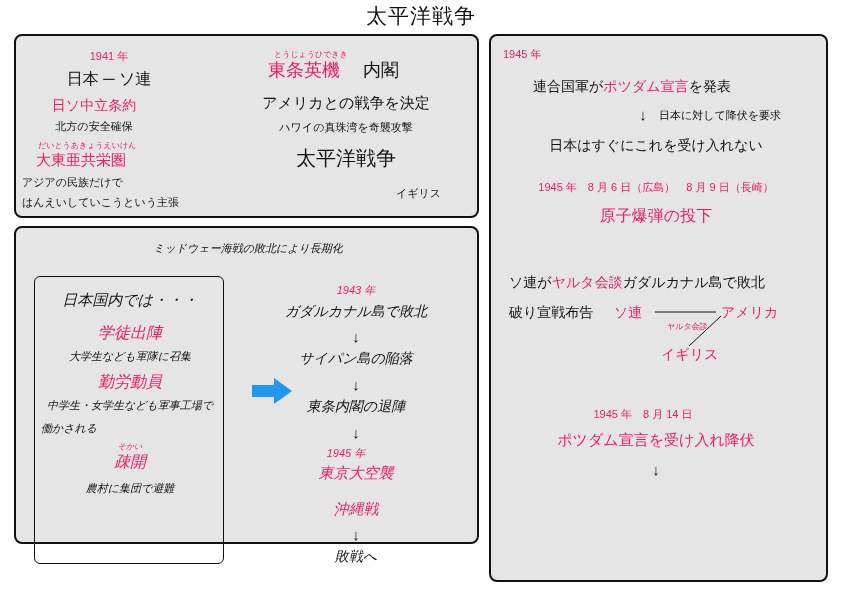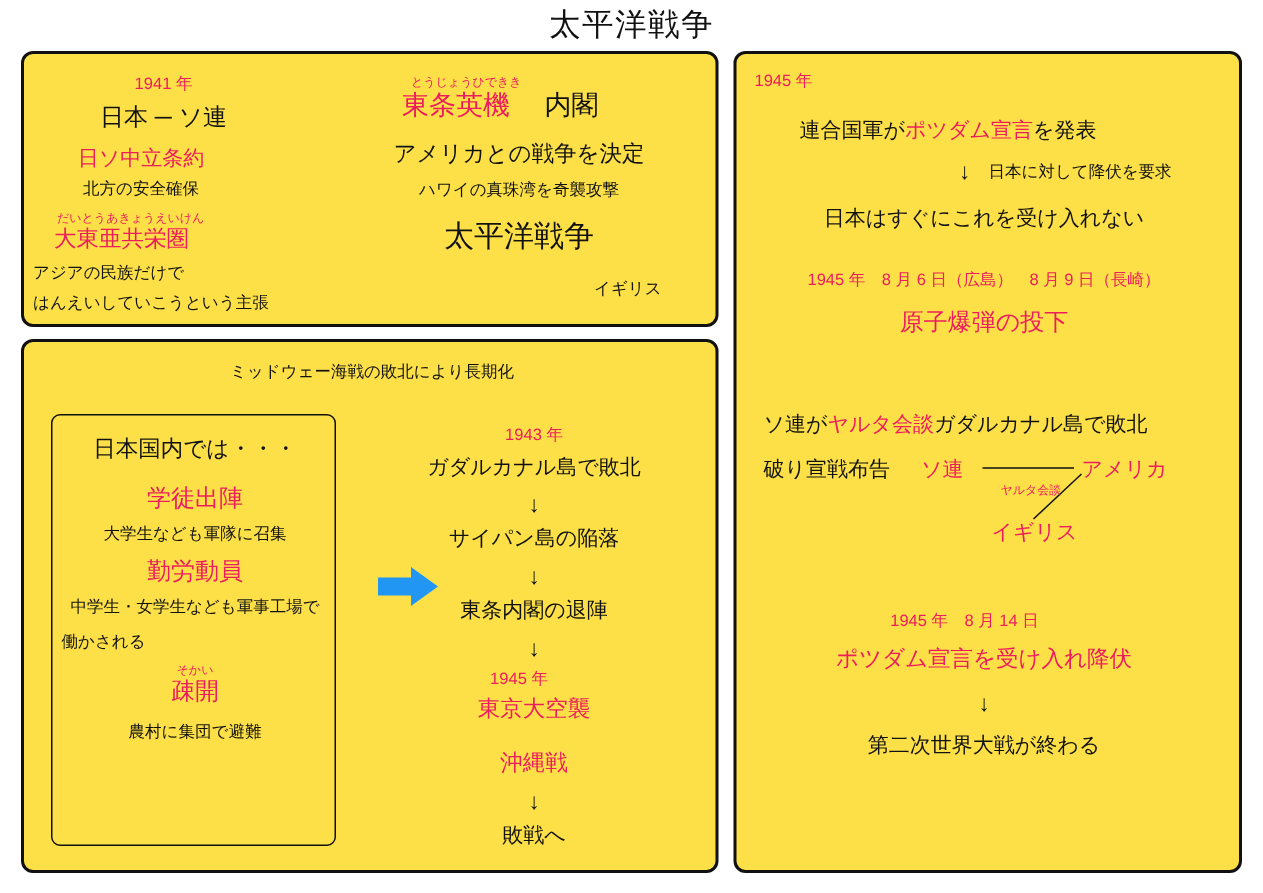--- a/index.html
+++ b/index.html
@@ -22,37 +22,38 @@
     width: 842px;
     text-align: center;
     font-size: 21px;
     letter-spacing: 1px;
     color: #111;
   }
   .panel {
     position: absolute;
     border: 2px solid #111;
     border-radius: 8px;
-    background: #fde047;
+    background: #e5e5e5;
     box-sizing: border-box;
     padding-left: 47px;
   }
   
   #panel-a {
     left: 14px;
     top: 34px;
     width: 465px;
     height: 184px;
   }
   
   #panel-b {
     left: 14px;
     top: 226px;
     width: 465px;
-    height: 356px;
+    height: 318px;
+    font-style: italic;
   }
   #panel-b-inner {
     position: absolute;
     left: 18px;
     top: 48px;
     width: 190px;
     height: 288px;
     border: 1px solid #111;
     border-radius: 6px;
     box-sizing: border-box;
@@ -185,14 +186,13 @@
       <line x1="44" y1="18" x2="105" y2="18" stroke="#111" stroke-width="1"></line>
       <line x1="110" y1="22" x2="78" y2="52" stroke="#111" stroke-width="1"></line>
     </svg>
   </div>
   <div class="t ruby" style="left:176px; top:286px;">ヤルタ会談</div>
 
   <div class="t s11 red ctr" style="left:152px; top:372px;">1945 年　8 月 14 日</div>
   <div class="t s15 red ctr" style="left:165px; top:395px;">ポツダム宣言を受け入れ降伏</div>
 
   <div class="arrow-down" style="left:165px; top:425px;">↓</div>
-  <div class="t s14 black ctr" style="left:165px; top:452px;">第二次世界大戦が終わる</div>
 </div>
 
 </body></html>

